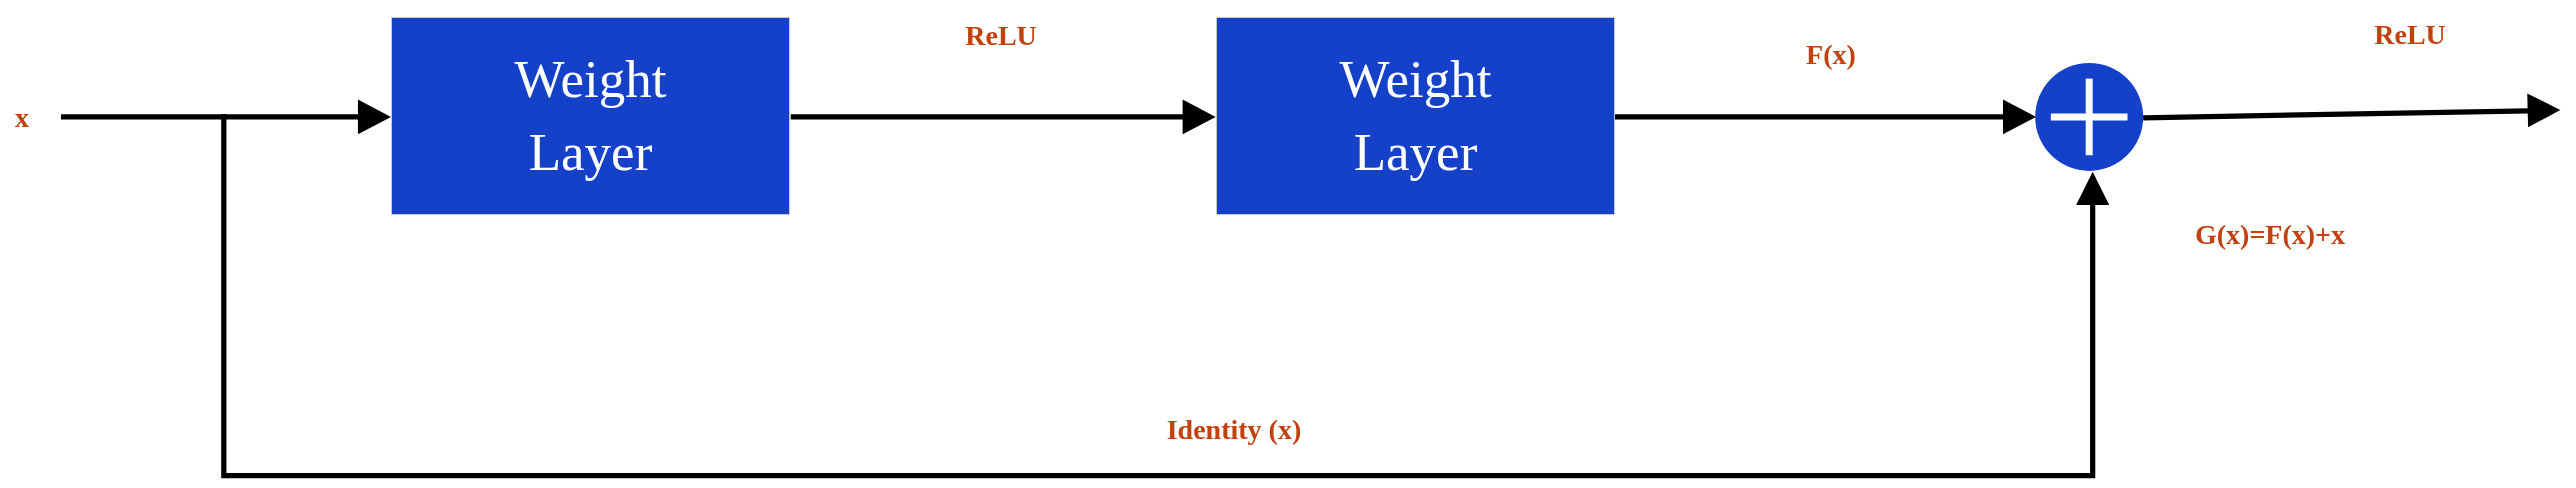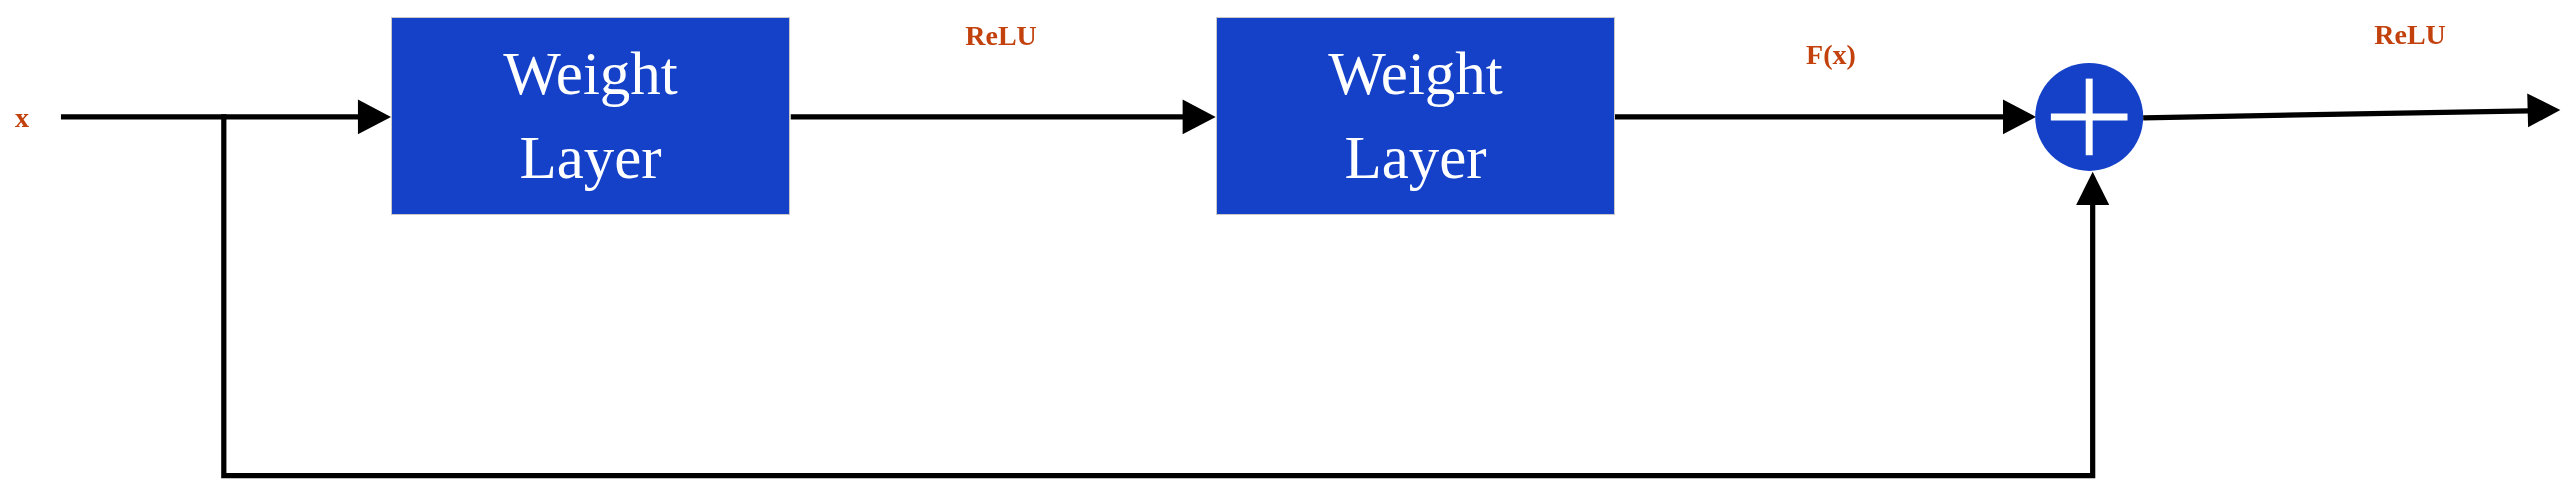--- a/index.html
+++ b/index.html
@@ -24,21 +24,21 @@
     background: #1441c8;
     border: 1.7px solid #c9c9c9;
     box-sizing: border-box;
     display: flex;
     align-items: center;
     justify-content: center;
     text-align: center;
   }
   .box-label {
     color: #ffffff;
-    font-size: 61px;
+    font-size: 53px;
     line-height: 1.38;
     white-space: pre-line;
     font-weight: 400;
   }
   .lbl {
     position: absolute;
     transform: translate(-50%, -50%);
     font-weight: 700;
     font-size: 28px;
     color: #c2410c;
@@ -90,15 +90,17 @@
   </div>
   <div id="box2" class="box">
     <span class="box-label">Weight
 Layer</span>
   </div>
 
   <div id="lbl-x" class="lbl">x</div>
   <div id="lbl-relu-mid" class="lbl">ReLU</div>
   <div id="lbl-fx" class="lbl">F(x)</div>
   <div id="lbl-relu-out" class="lbl">ReLU</div>
+  <div id="lbl-gx" class="lbl">G(x)=F(x)+x</div>
+  <div id="lbl-identity" class="lbl">Identity (x)</div>
 
 </div>
 
 
 </body></html>

